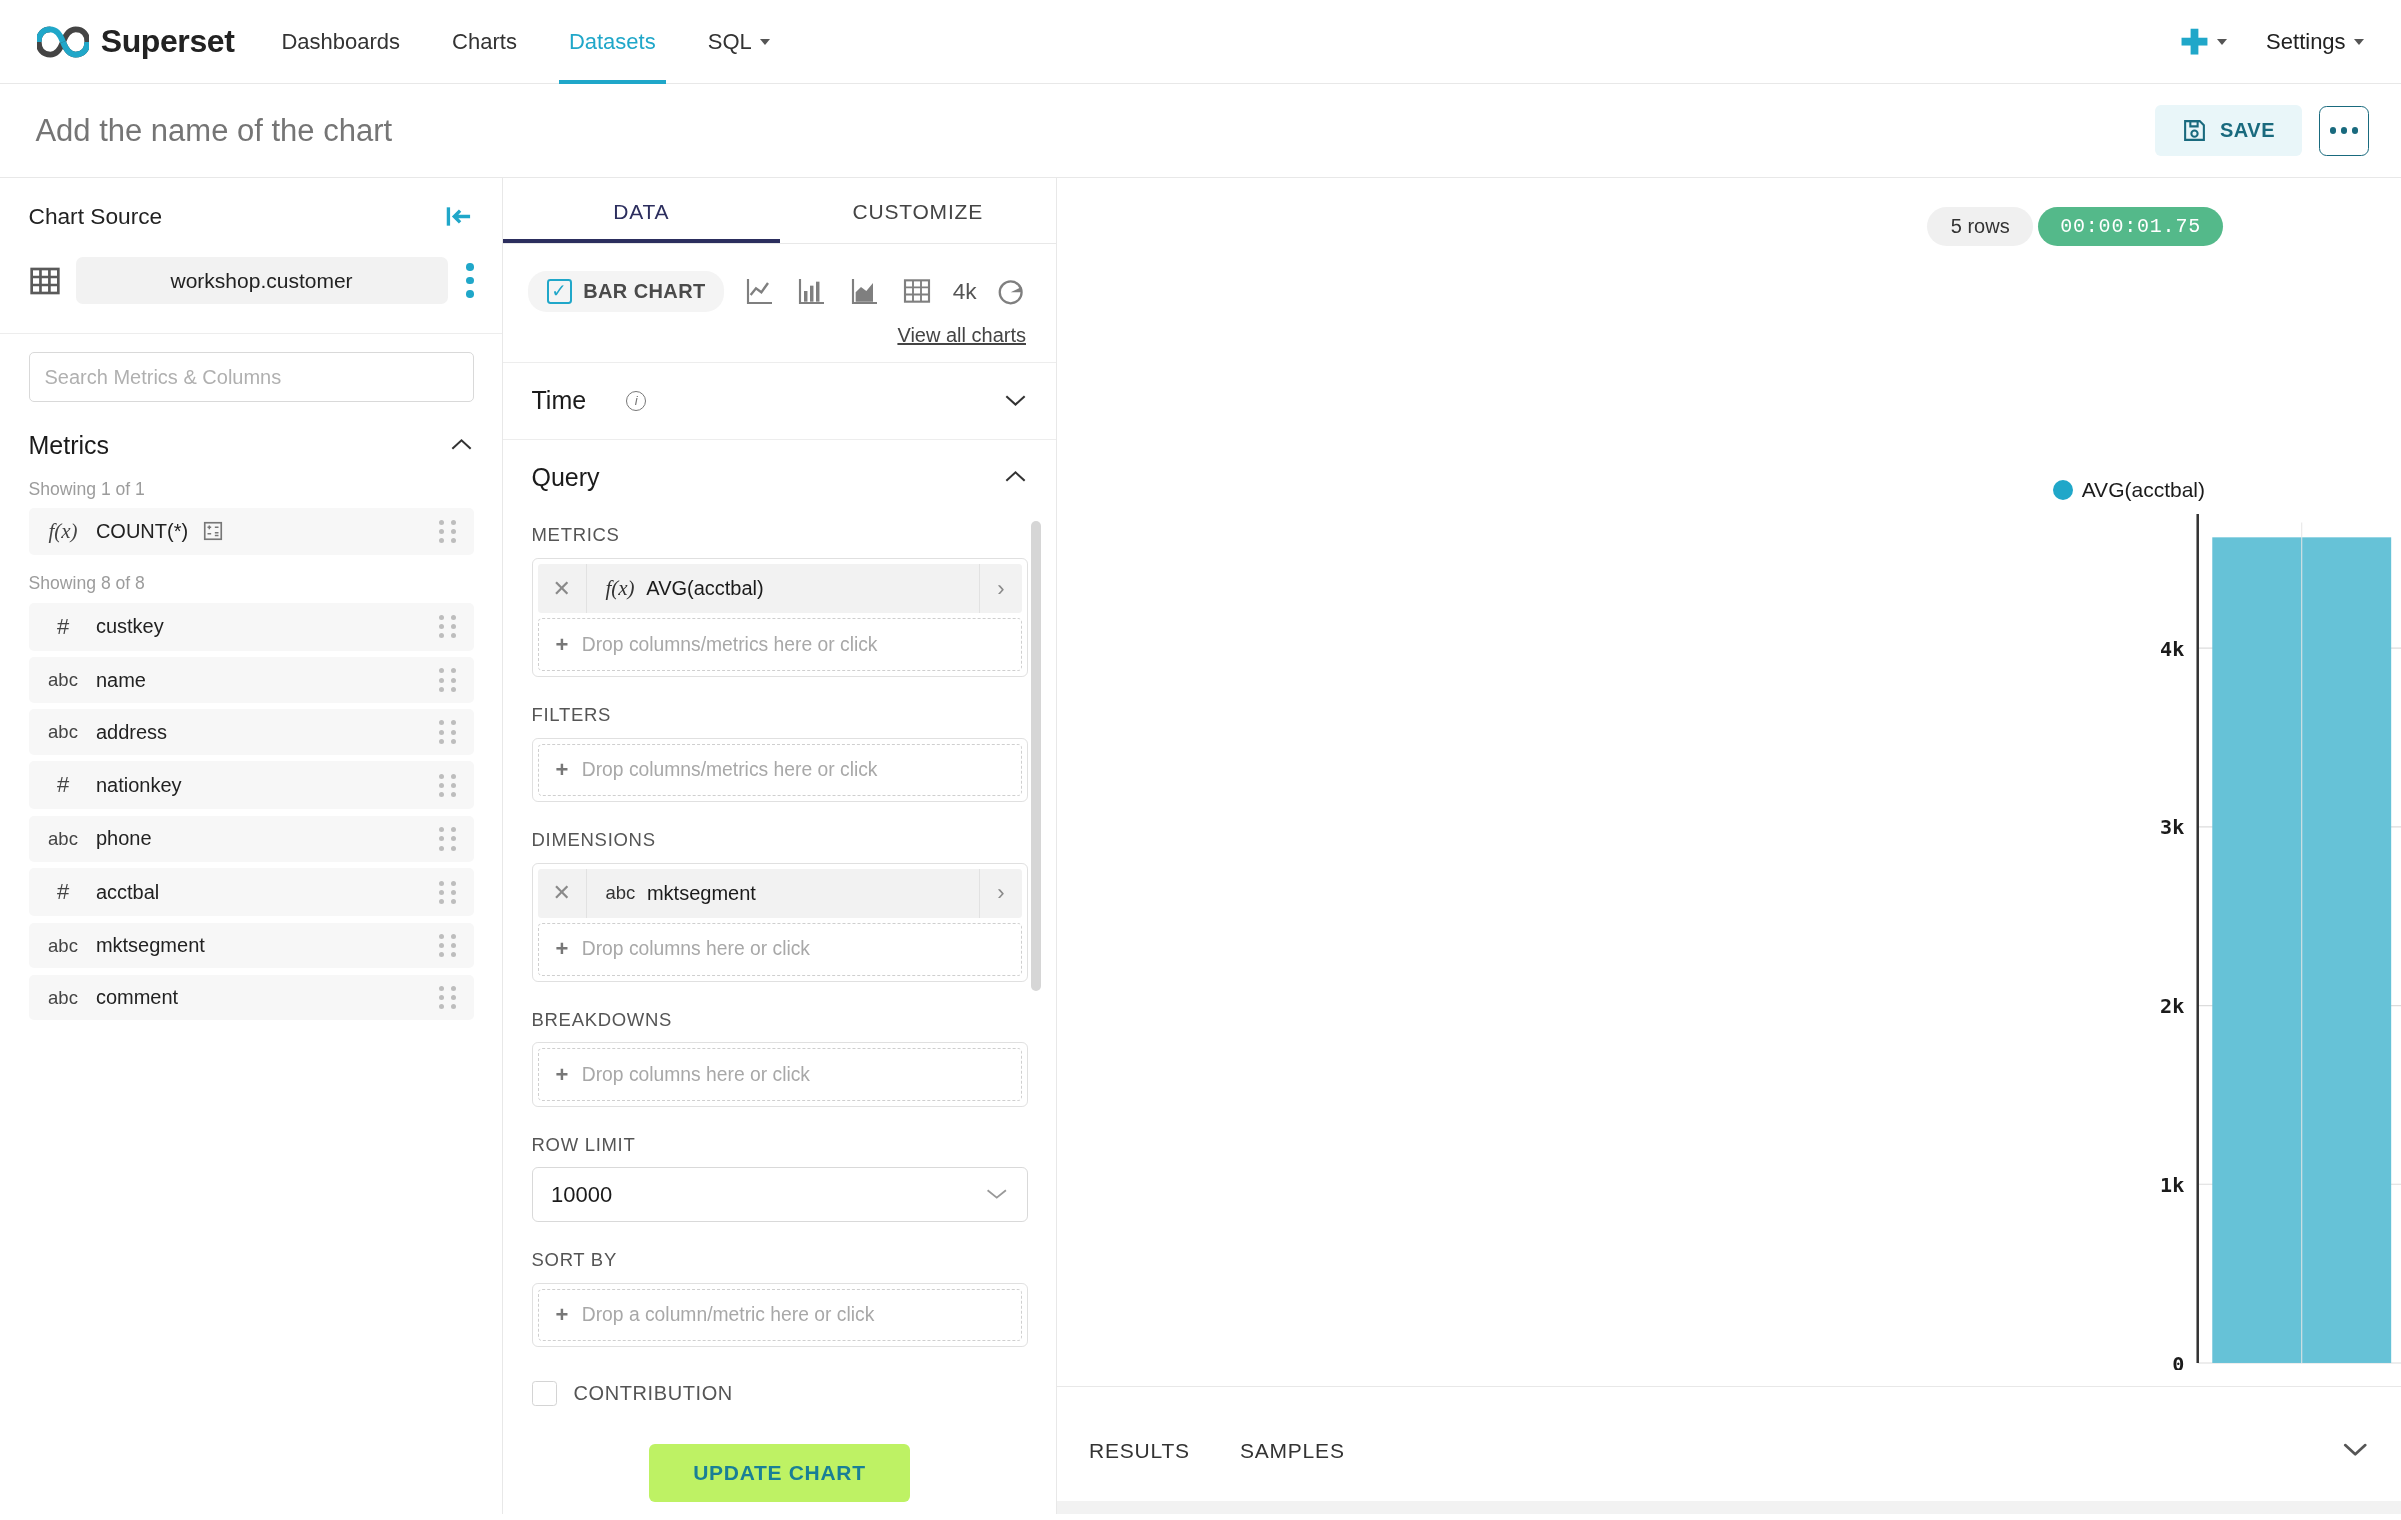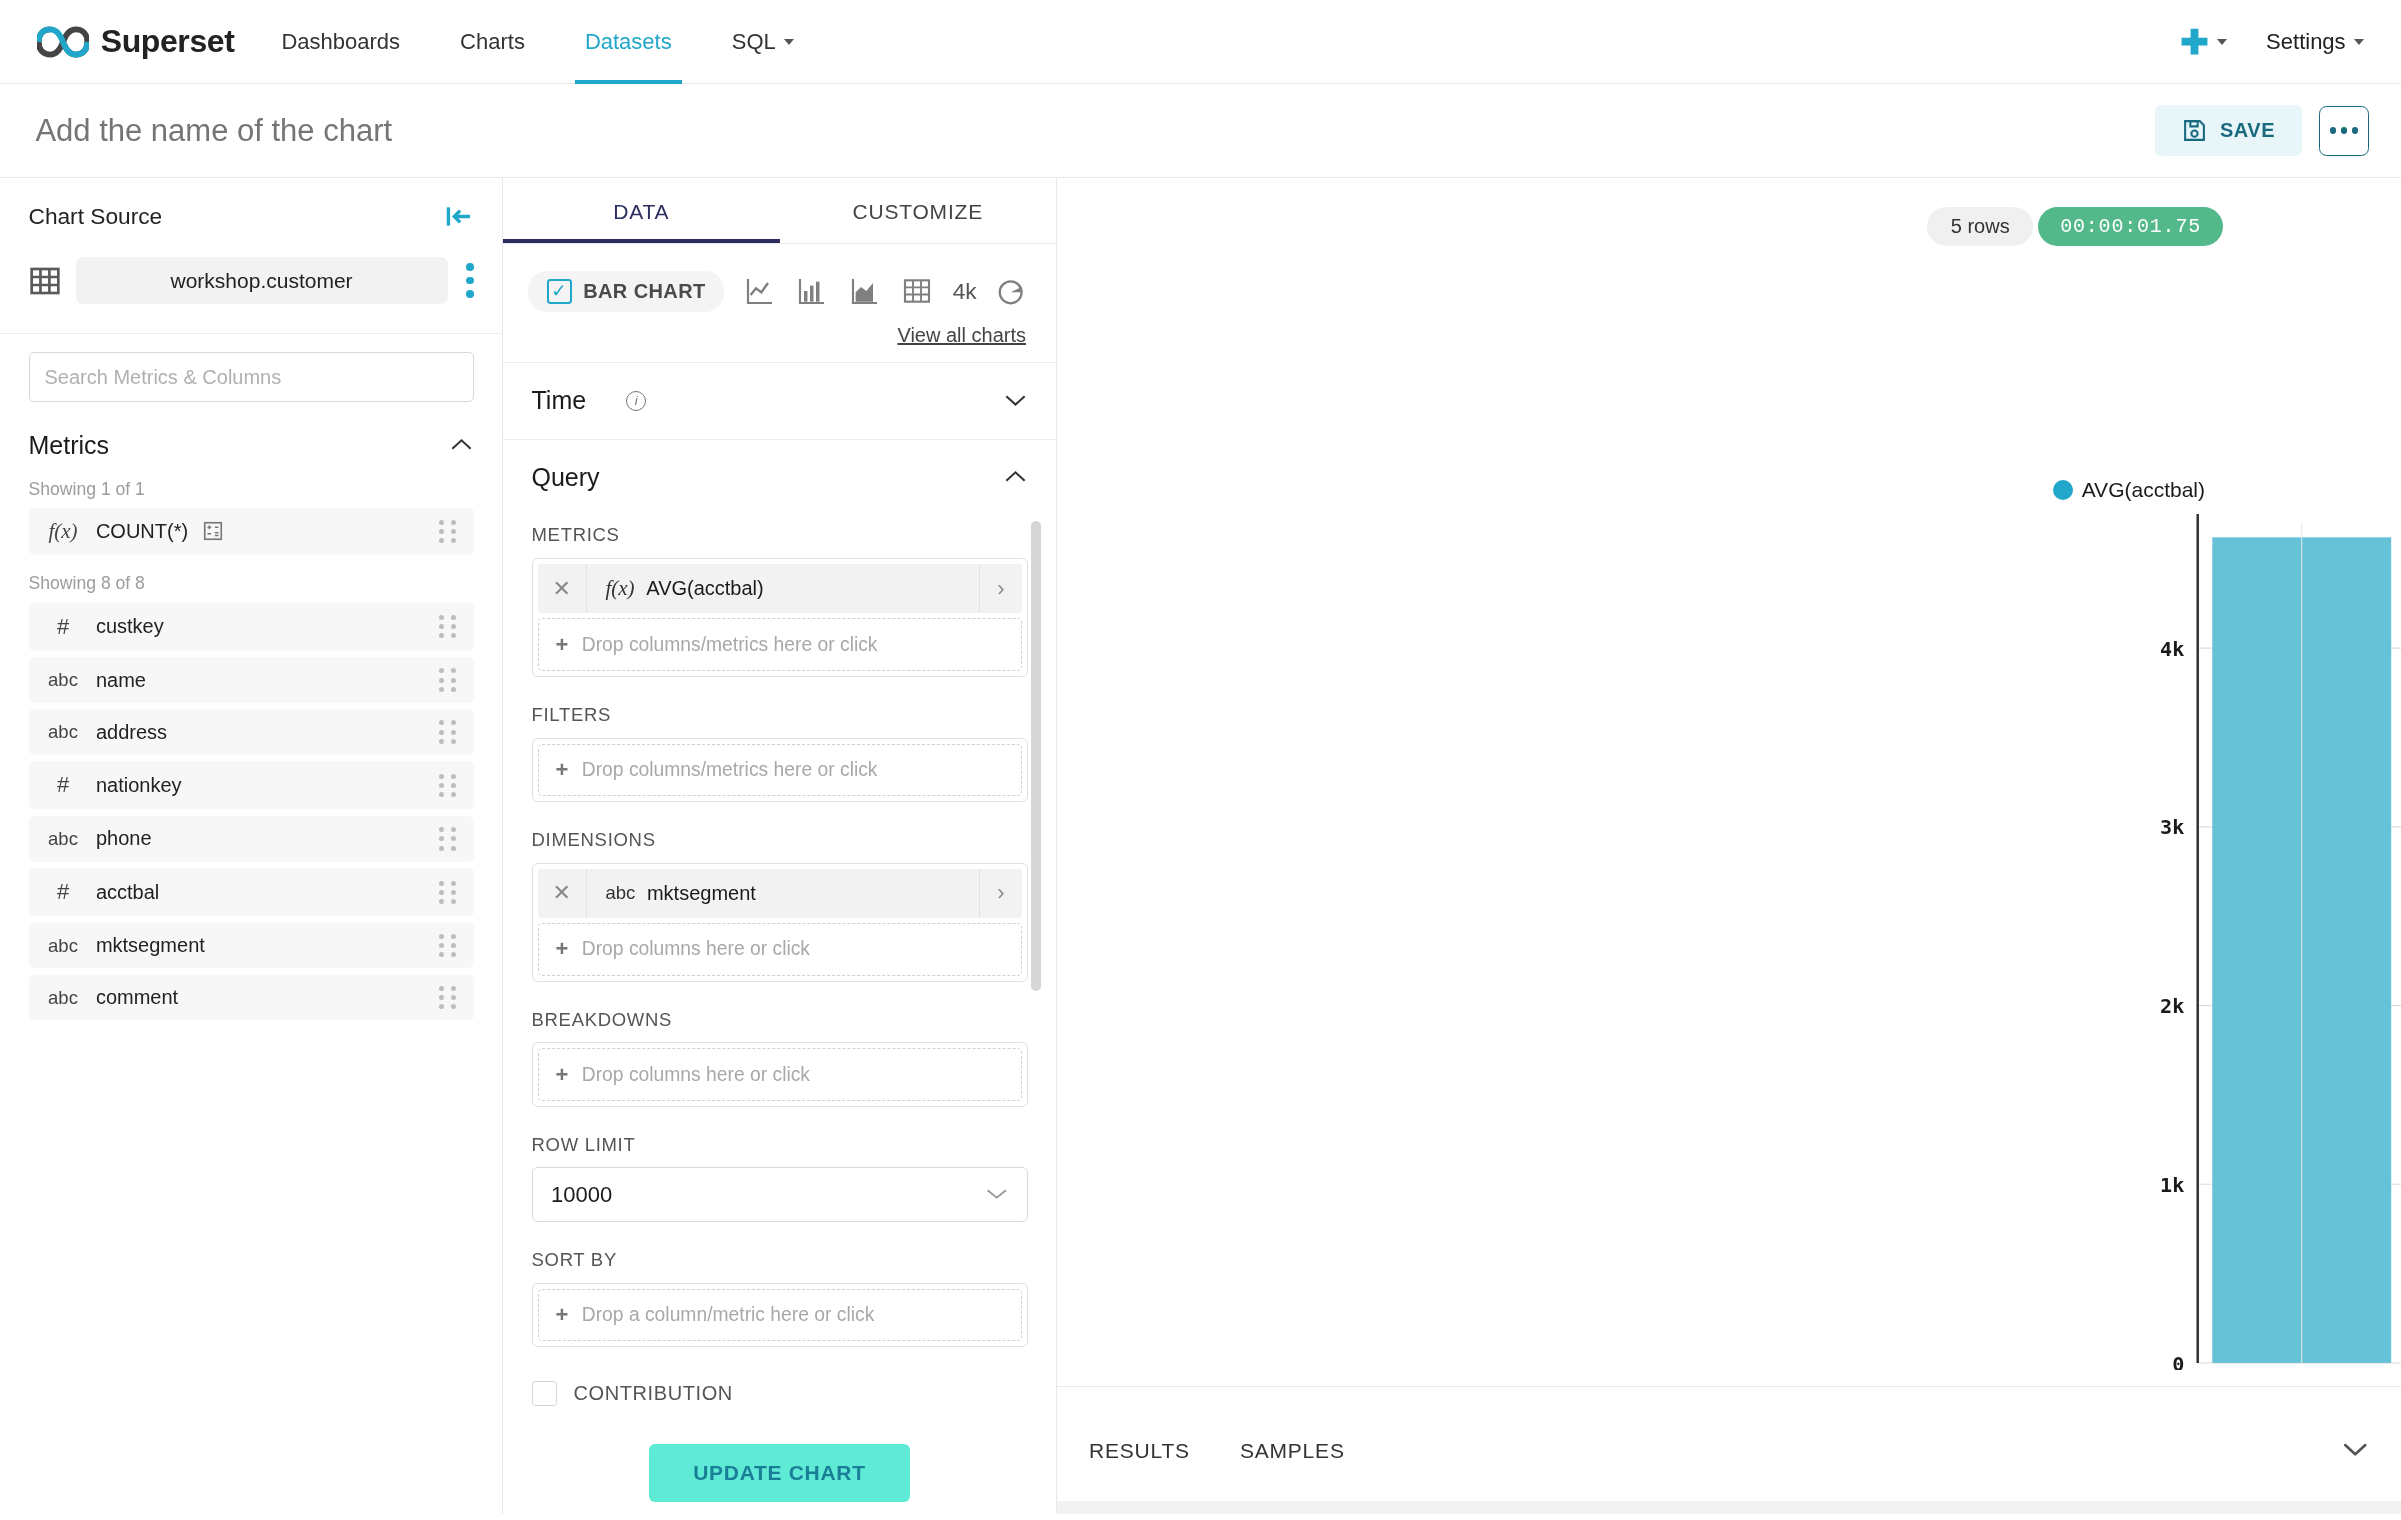--- a/index.html
+++ b/index.html
@@ -12,21 +12,21 @@
 
   
   .navbar {
     height: 84px; display: flex; align-items: center;
     padding: 0 37px; border-bottom: 0.8px solid #e8e8e8; background:#fff;
     position: relative;
   }
   .brand { display: flex; align-items: center; gap: 11.7px; margin-right: 37px; }
   .brand-logo { width: 52px; height: 32px; flex: none; }
   .brand-name { font-size: 32px; font-weight: bold; color: #222; letter-spacing: -0.4px; }
-  .nav-links { display: flex; align-items: center; gap: 40px; height: 100%; }
+  .nav-links { display: flex; align-items: center; gap: 32px; height: 100%; }
   .nav-link {
     font-size: 22px; color: #333; height: 100%; display: flex; align-items: center;
     padding: 0 10px; position: relative; cursor: pointer; white-space: nowrap;
   }
   .nav-link.active { color: #20a7c9; }
   .nav-link.active:after {
     content:""; position:absolute; left:0; right:0; bottom:-0.8px; height:4.2px; background:#20a7c9;
   }
   .caret { display:inline-block; width:0;height:0; border-left:5.9px solid transparent;
            border-right:5.9px solid transparent; border-top:6.7px solid #555; margin-left:8.4px; }
@@ -155,21 +155,21 @@
     display:flex; align-items:center; font-size:22px; color:#1b1b1b; cursor:pointer;
   }
   .select-chev { margin-left:auto; color:#999; font-size:18.5px; }
 
   .checkbox-row { display:flex; align-items:center; gap:17px; padding: 15px 28.5px 0 28.5px; }
   .chk { width:25px;height:25px;border:1.7px solid #d4d4d4;border-radius:3.4px; background:#fff;}
   .chk-label { font-size:20px; color:#555; letter-spacing:0.6px; }
 
   .update-wrap { position:absolute; left:0; right:0; bottom:11.7px; display:flex; justify-content:center;}
   .btn-update {
-    background:#5eead4; color:#197f96; border:none; border-radius:5.9px;
+    background:#bef264; color:#197f96; border:none; border-radius:5.9px;
     padding: 17px 44px; font-size:21px; font-weight:bold; letter-spacing:0.7px;
     cursor:pointer; font-family:inherit;
   }
   .mid-scrollbar {
     position:absolute; right:15px; top:277px; width:10px; height:470px;
     background:#d6d6d6; border-radius:5px;
   }
 
   
   .chart-panel { flex:1; display:flex; flex-direction:column; background:#fff; position:relative;}

